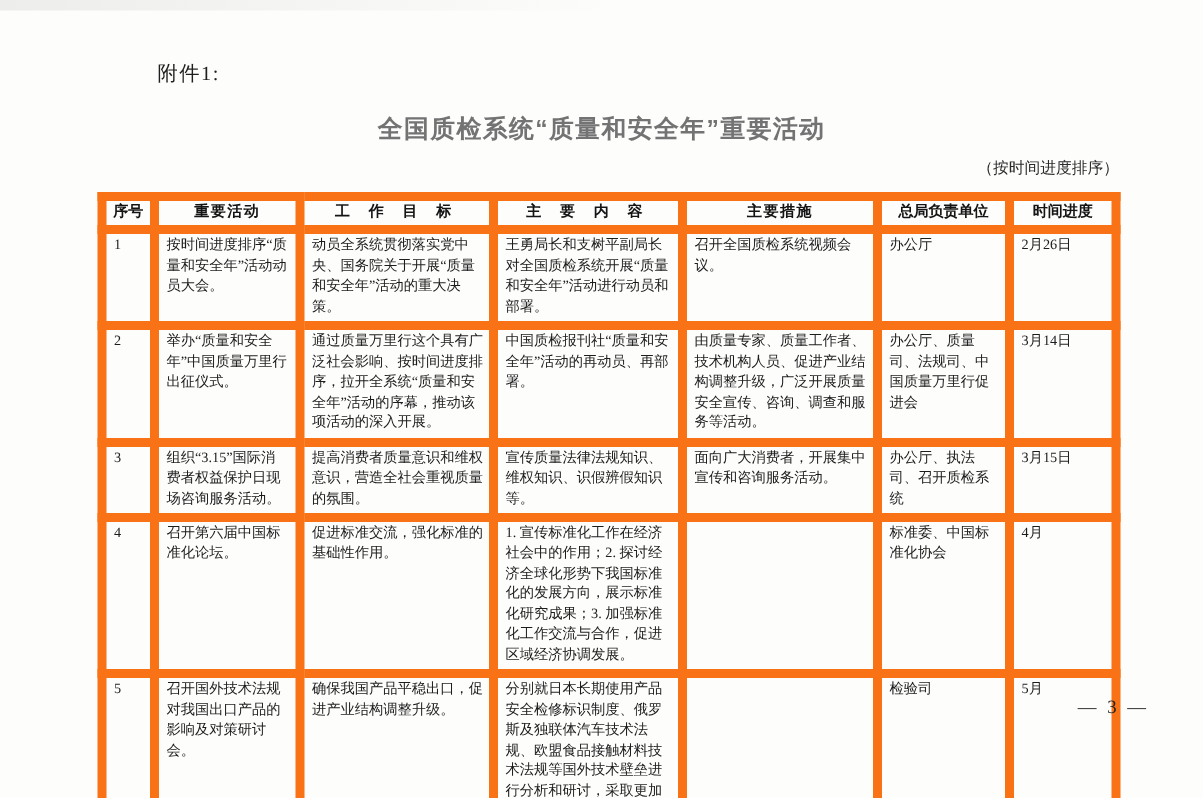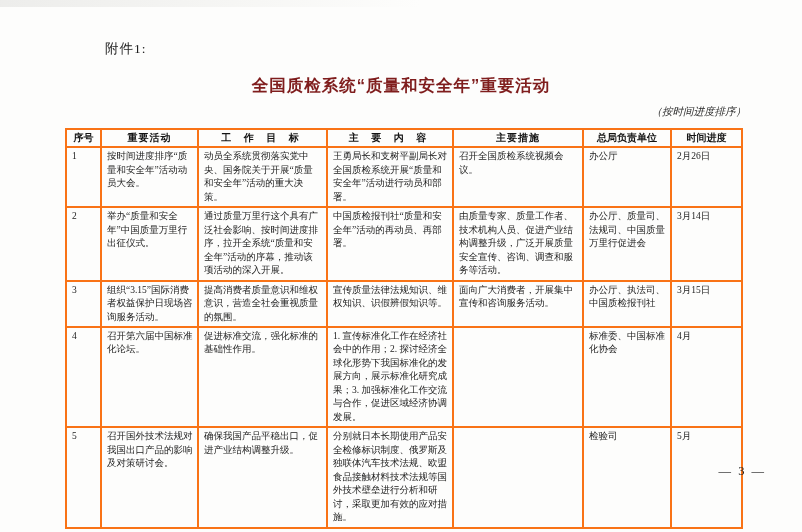--- a/index.html
+++ b/index.html
@@ -27,39 +27,38 @@
   }
   .doc-title {
     position: absolute;
     left: 0; top: 75px;
     width: 100%;
     text-align: center;
     font-family: "Liberation Sans", "DejaVu Sans", sans-serif;
     font-weight: bold;
     font-size: 16.5px;
     letter-spacing: 1px;
-    color: #7f1d1d;
+    color: #737373;
   }
   .sort-note {
     position: absolute;
     top: 105px; right: 56px;
     font-size: 10.5px;
     color: #2a2a2a;
-    font-style: italic;
   }
   table.activities {
     position: absolute;
     left: 65px; top: 128px;
     width: 676px;
     border-collapse: collapse;
     table-layout: fixed;
     border: 2px solid #2d2d2d;
   }
   table.activities th, table.activities td {
-    border: 2px solid #f97316;
+    border: 6px solid #f97316;
     font-size: 9.5px;
     line-height: 1.42;
     padding: 2px 4px 2px 5px;
     vertical-align: top;
     text-align: left;
     word-break: break-all;
     color: #1c1c1c;
   }
   table.activities th {
     font-weight: bold;
@@ -135,21 +134,21 @@
       <td>由质量专家、质量工作者、技术机构人员、促进产业结构调整升级，广泛开展质量安全宣传、咨询、调查和服务等活动。</td>
       <td>办公厅、质量司、法规司、中国质量万里行促进会</td>
       <td>3月14日</td>
     </tr>
     <tr style="height:43px">
       <td class="col-no">3</td>
       <td>组织“3.15”国际消费者权益保护日现场咨询服务活动。</td>
       <td>提高消费者质量意识和维权意识，营造全社会重视质量的氛围。</td>
       <td>宣传质量法律法规知识、维权知识、识假辨假知识等。</td>
       <td>面向广大消费者，开展集中宣传和咨询服务活动。</td>
-      <td>办公厅、执法司、中国质检报刊社</td>
+      <td>办公厅、执法司、召开质检系统</td>
       <td>3月15日</td>
     </tr>
     <tr style="height:82px">
       <td class="col-no">4</td>
       <td>召开第六届中国标准化论坛。</td>
       <td>促进标准交流，强化标准的基础性作用。</td>
       <td>1. 宣传标准化工作在经济社会中的作用；2. 探讨经济全球化形势下我国标准化的发展方向，展示标准化研究成果；3. 加强标准化工作交流与合作，促进区域经济协调发展。</td>
       <td></td>
       <td>标准委、中国标准化协会</td>
       <td>4月</td>

